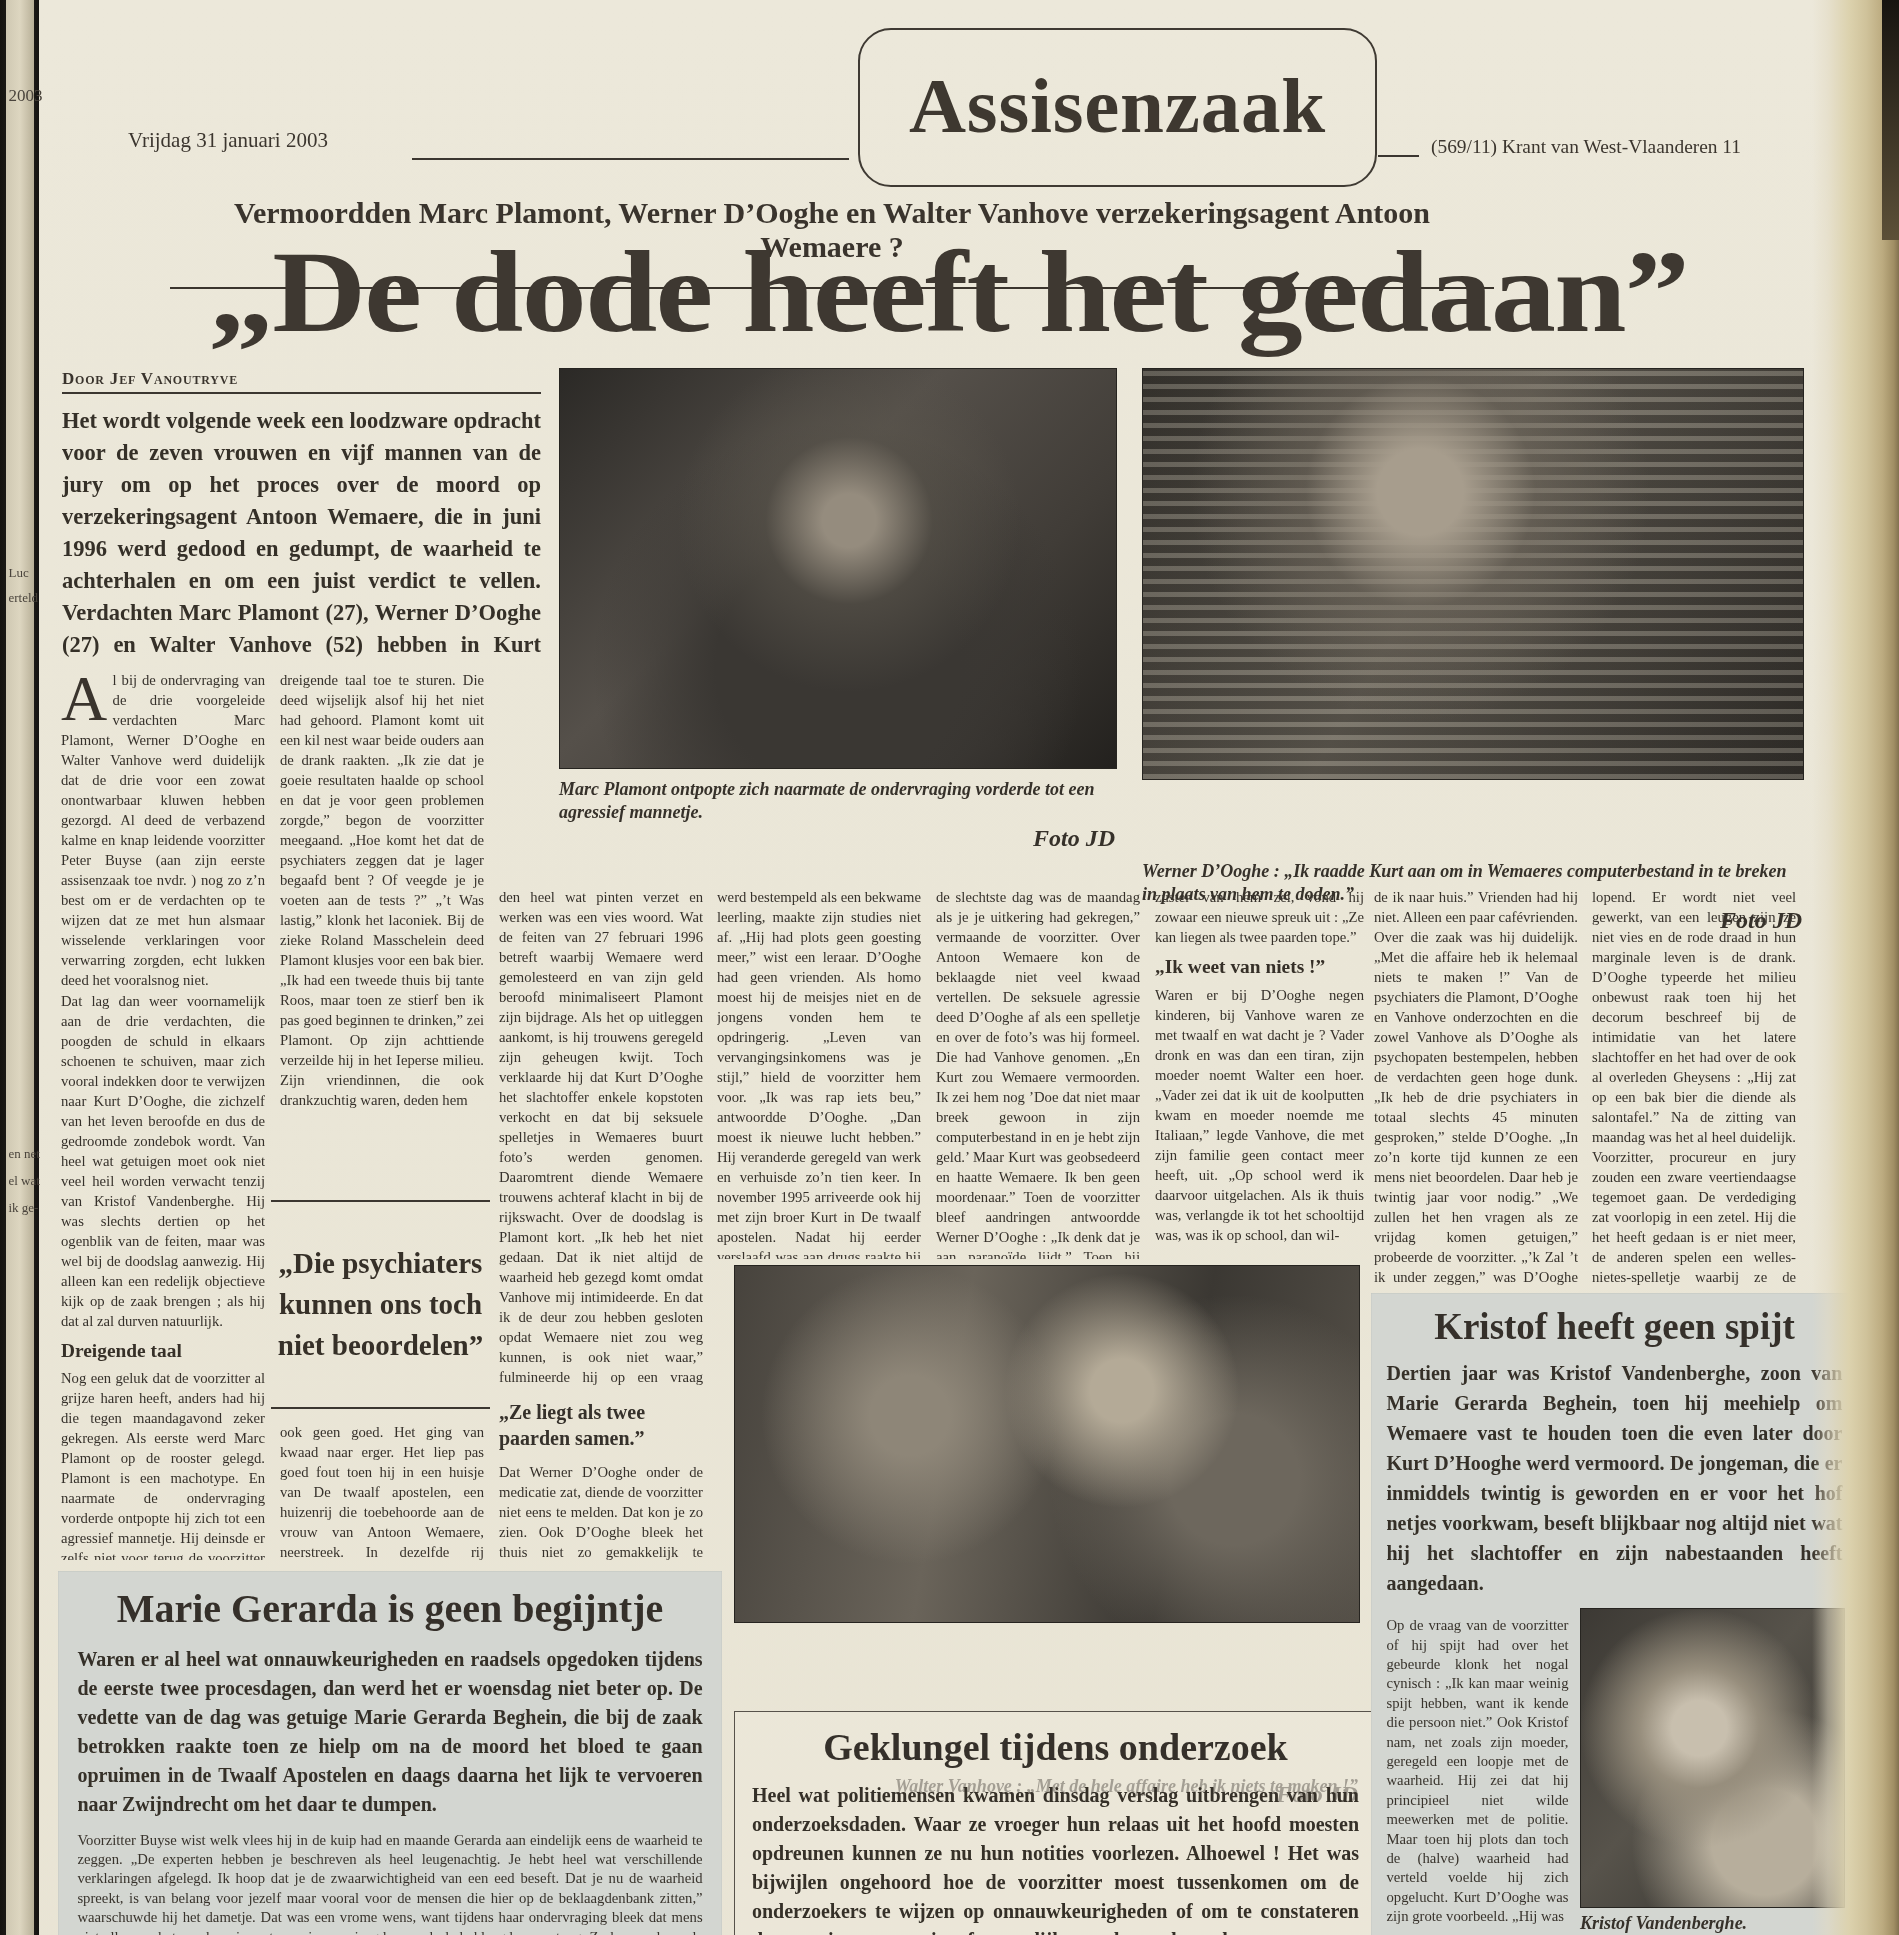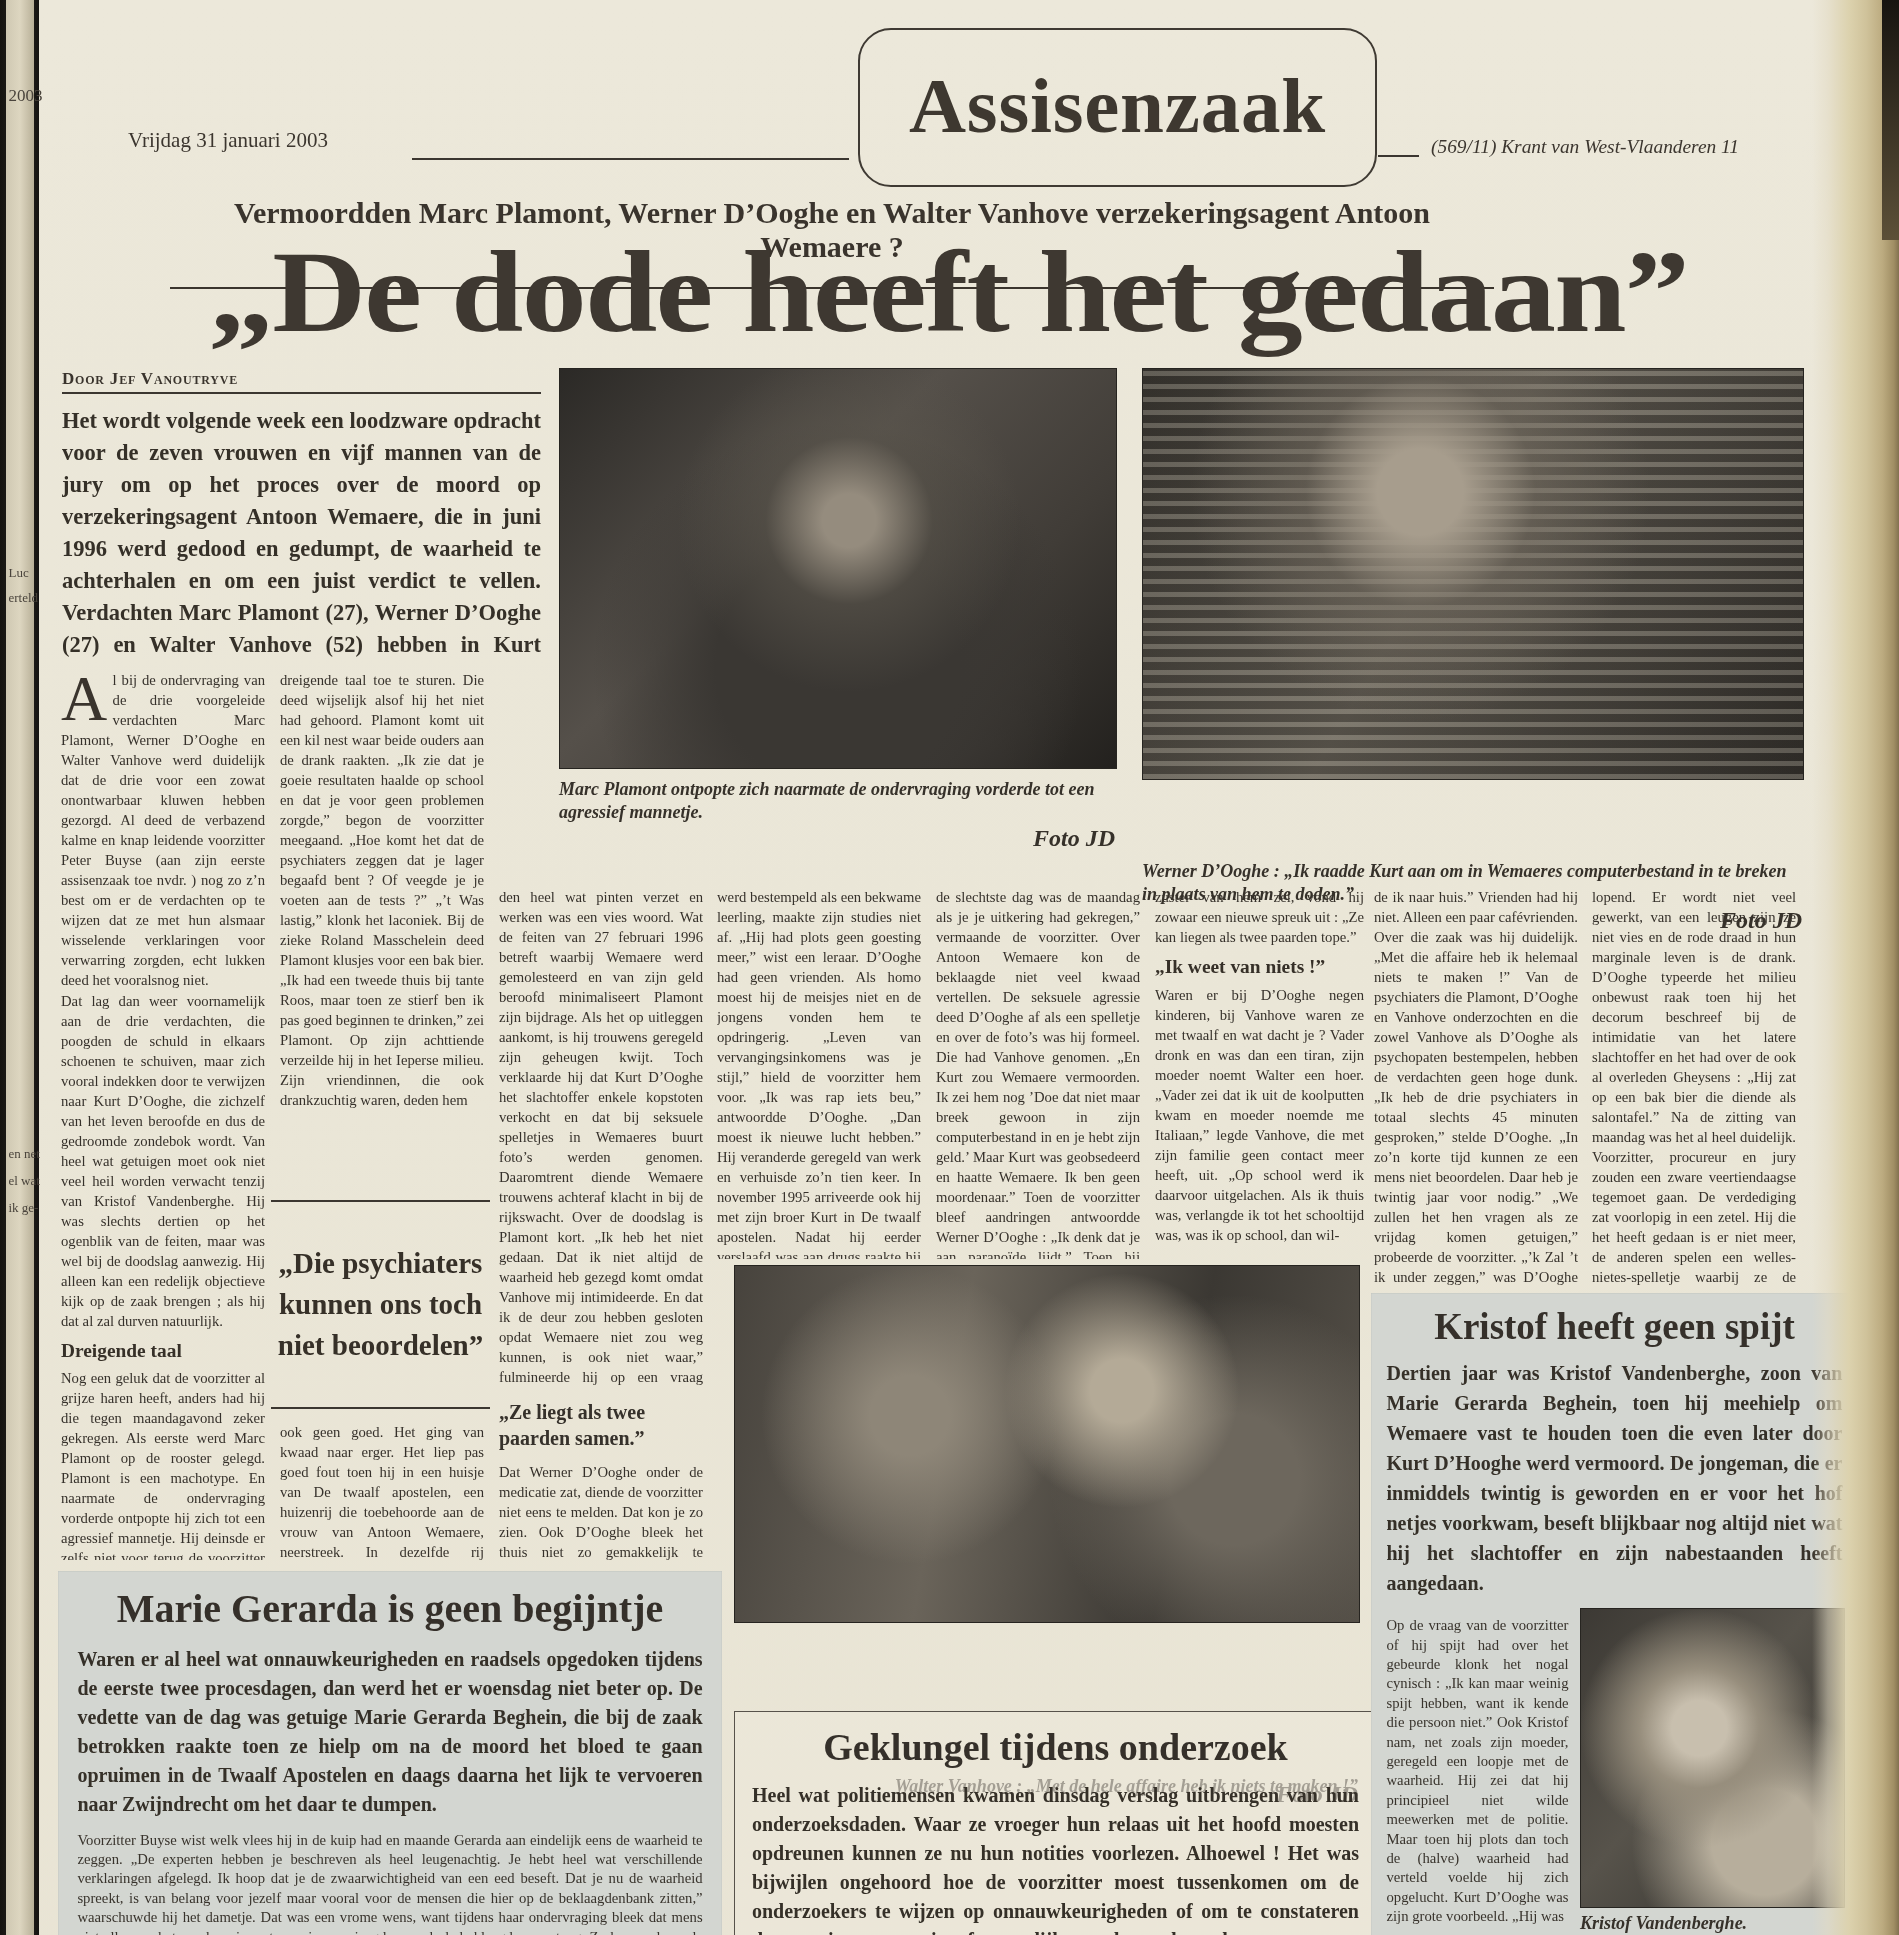--- a/index.html
+++ b/index.html
@@ -65,21 +65,21 @@
   <span class="frag" style="top:1200px;">ik ge-</span>
 
 </div>
 <div class="abs curl"></div>
 <div class="abs curl-dark"></div>
 
 <div class="abs date" style="left:128px;top:128px;">Vrijdag 31 januari 2003</div>
 <div class="abs hrule" style="left:412px;top:158px;width:437px;"></div>
 <div class="abs title-box" style="left:858px;top:28px;width:515px;height:155px;">Assisenzaak</div>
 <div class="abs hrule" style="left:1378px;top:155px;width:41px;"></div>
-<div class="abs issue" style="left:1431px;top:136px;font-style:italic;">(569/11) Krant van West-Vlaanderen 11</div>
+<div class="abs issue" style="left:1431px;top:136px;">(569/11) Krant van West-Vlaanderen 11</div>
 
 <div class="abs kicker" style="left:170px;top:196px;width:1324px;">Vermoordden Marc Plamont, Werner D’Ooghe en Walter Vanhove verzekeringsagent Antoon Wemaere ?</div>
 <div class="abs headline" style="left:62px;top:226px;width:1773px;">„De dode heeft het gedaan”</div>
 
 <div class="abs byline" style="left:62px;top:369px;">Door Jef Vanoutryve</div>
 <div class="abs hrule" style="left:62px;top:392px;width:479px;height:1.9px;"></div>
 <div class="abs lead" style="left:62px;top:405px;width:479px;height:252px;overflow:hidden;">Het wordt volgende week een loodzware opdracht voor de zeven vrouwen en vijf mannen van de jury om op het proces over de moord op verzekeringsagent Antoon Wemaere, die in juni 1996 werd gedood en gedumpt, de waarheid te achterhalen en om een juist verdict te vellen. Verdachten Marc Plamont (27), Werner D’Ooghe (27) en Walter Vanhove (52) hebben in Kurt D’Ooghe, die zichzelf van het leven beroofde, de gedroomde zondebok gevonden.</div>
 
 <div class="abs photo" style="left:559px;top:368px;width:556px;height:399px;
   background:radial-gradient(circle at 52% 38%, #958c7e 0 7%, rgba(90,85,76,.6) 22%, transparent 45%),

